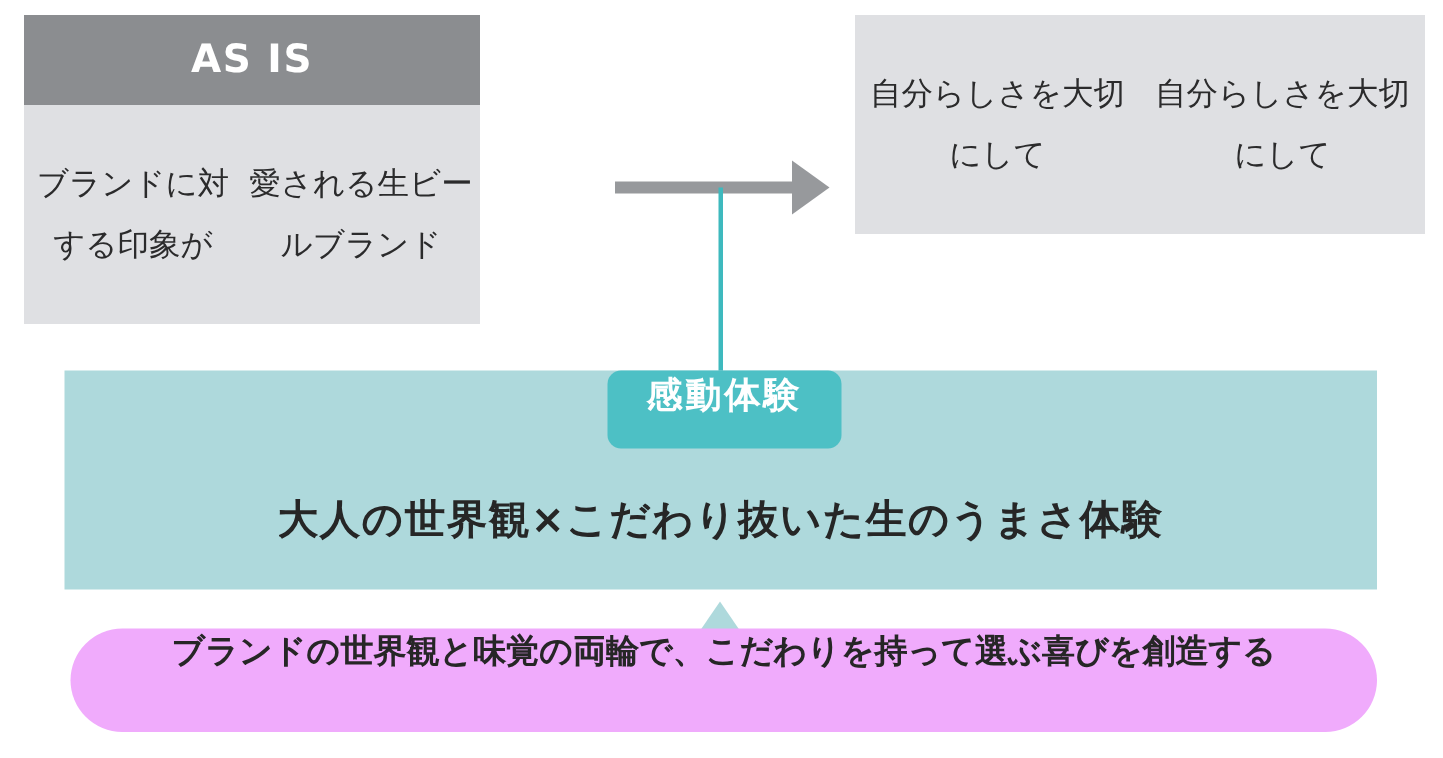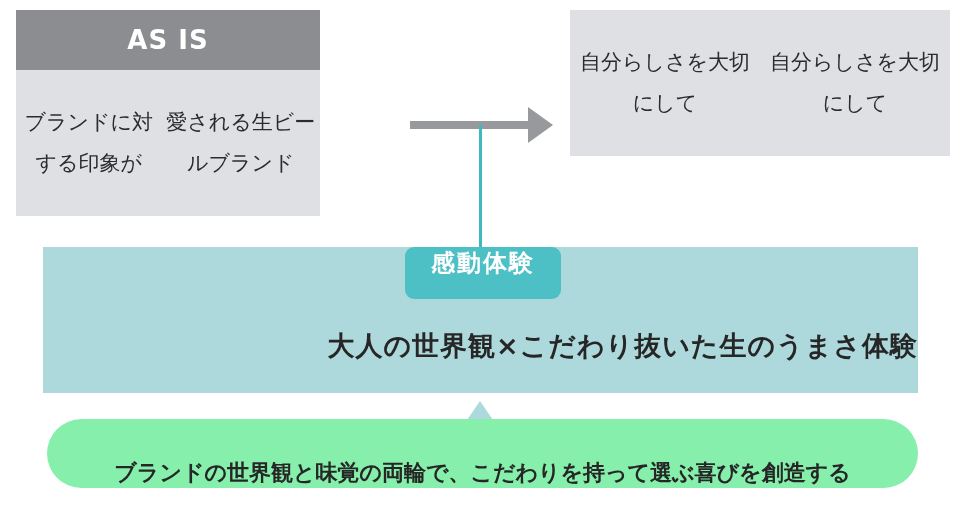--- a/index.html
+++ b/index.html
@@ -57,38 +57,38 @@
     width: 156px; height: 52px;
     background: #4dc0c5;
     border-radius: 9px;
     display: flex; align-items: flex-start; justify-content: center;
     color: #ffffff;
     font-size: 24px; font-weight: bold; letter-spacing: 2px;
   }
   .experience-statement {
     position: absolute; left: 43px; top: 299px;
     width: 875px; height: 94px;
-    display: flex; align-items: center; justify-content: flex-end;
+    display: flex; align-items: center; justify-content: center;
     color: #262626;
     font-size: 27px; font-weight: bold; letter-spacing: 1px;
     text-align: center;
   }
   .callout-triangle {
     position: absolute; left: 467px; top: 401px;
     width: 0; height: 0;
     border-left: 13px solid transparent;
     border-right: 13px solid transparent;
     border-bottom: 19px solid #aed9dc;
   }
   .foundation-pill {
     position: absolute; left: 47px; top: 419px;
     width: 871px; height: 69px;
-    background: #86efac;
+    background: #f0abfc;
     border-radius: 35px;
-    display: flex; align-items: flex-end; justify-content: center;
+    display: flex; align-items: flex-start; justify-content: center;
     color: #262626;
     font-size: 22px; font-weight: bold;
     text-align: center;
   }
 </style>
 </head>
 <body>
 
 <div class="panel panel-asis">
   <div class="panel-header">

